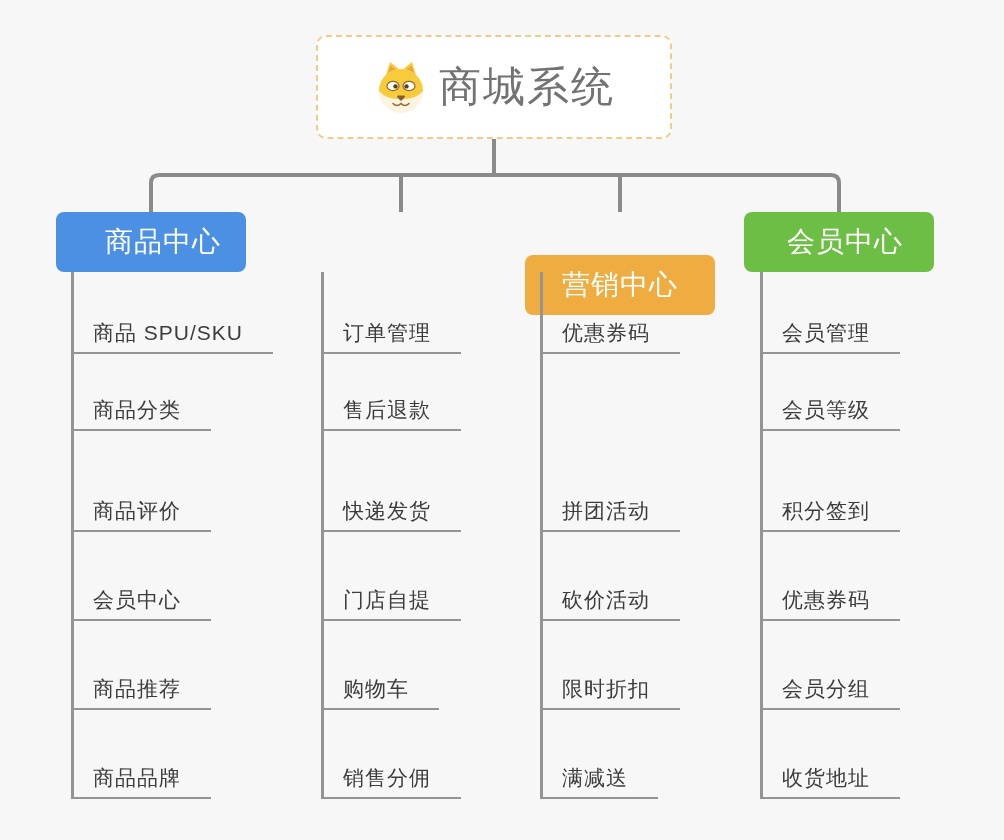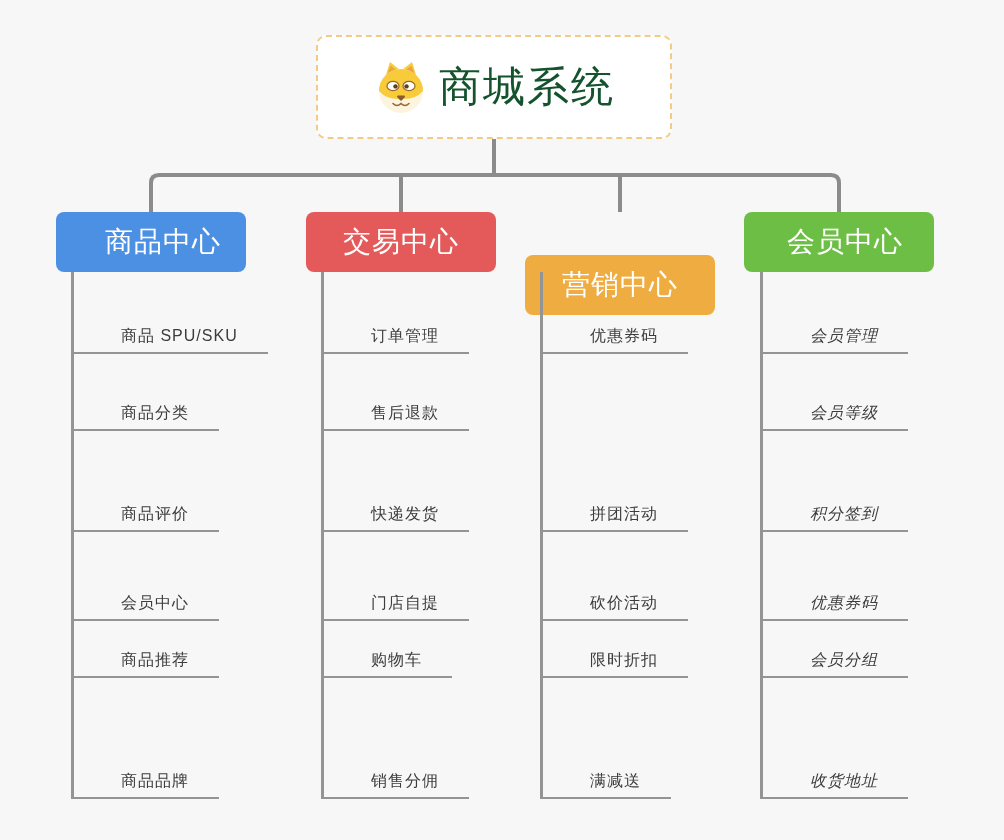--- a/index.html
+++ b/index.html
@@ -31,21 +31,21 @@
     border: 2px dashed #f3cb85;
     border-radius: 10px;
     display: flex;
     align-items: center;
     justify-content: center;
     gap: 10px;
   }
   .root-title {
     font-size: 42px;
     letter-spacing: 2px;
-    color: #14532d;
+    color: #737373;
     white-space: nowrap;
   }
   .dog-icon { width: 56px; height: 56px; display: inline-block; }
 
   
   .branch {
     position: absolute;
     top: 212px;
     width: 190px; height: 60px;
     border-radius: 8px;
@@ -73,37 +73,37 @@
   .tx1 { left: 321px; }
   .tx2 { left: 540px; }
   .tx3 { left: 760px; }
 
   
   .item {
     position: absolute;
     height: 42px;
     display: flex;
     align-items: flex-end;
-    padding: 0 30px 5px 50px;
+    padding: 0 30px 5px 22px;
     border-bottom: 2px solid #949494;
-    font-size: 16px;
+    font-size: 21px;
     letter-spacing: 1px;
     color: #3c3c3c;
     white-space: nowrap;
     width: max-content;
   }
   .cx0 { left: 71px;  }
   .cx1 { left: 321px; }
   .cx2 { left: 540px; }
-  .cx3 { left: 760px; font-style: italic; }
+  .cx3 { left: 760px; }
   .ry0 { top: 312px; }
   .ry1 { top: 389px; }
   .ry2 { top: 490px; }
   .ry3 { top: 579px; }
-  .ry4 { top: 636px; }
+  .ry4 { top: 668px; }
   .ry5 { top: 757px; }
 </style>
 </head>
 <body>
 
 <div class="canvas">
 
   <svg class="connectors" viewBox="0 0 1004 840" xmlns="http://www.w3.org/2000/svg">
     <g fill="none" stroke="#8b8b8b" stroke-width="4">
       <path d="M494,139 V175"></path>
@@ -127,21 +127,20 @@
         <circle cx="22.5" cy="27.4" r="2.2" fill="#5f3d17"></circle>
         <circle cx="33.5" cy="27.4" r="2.2" fill="#5f3d17"></circle>
         <path d="M25,36.5 h6 q1.6,0 0.8,1.5 l-2.6,3 q-1.2,1.3 -2.4,0 l-2.6,-3 q-0.8,-1.5 0.8,-1.5 z" fill="#8a5a33"></path>
         <path d="M20,44.5 Q24,48.5 28,44.5 Q32,48.5 36,44.5" stroke="#9a6a3a" stroke-width="1.6" fill="none" stroke-linecap="round"></path>
       </svg>
     </span>
     <span class="root-title">商城系统</span>
   </div>
 
   <div class="branch bx0" style="background-color: rgb(75, 144, 226);">商品中心</div>
-  <div class="branch bx1" style="background-color: rgb(228, 90, 90);">交易中心</div>
   <div class="branch bx2" style="background-color: rgb(239, 172, 65); margin-top: 43px;">营销中心</div>
   <div class="branch bx3" style="background-color: rgb(109, 190, 69); padding-left: 12px;">会员中心</div>
 
   <div class="trunk tx0"></div>
   <div class="trunk tx1"></div>
   <div class="trunk tx2"></div>
   <div class="trunk tx3"></div>
 
   <div class="item cx0 ry0">商品 SPU/SKU</div>
   <div class="item cx0 ry1">商品分类</div>

